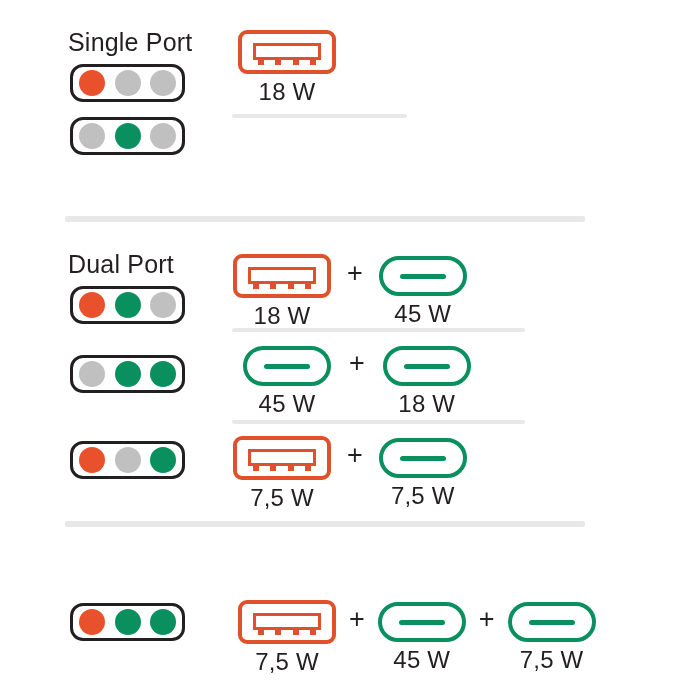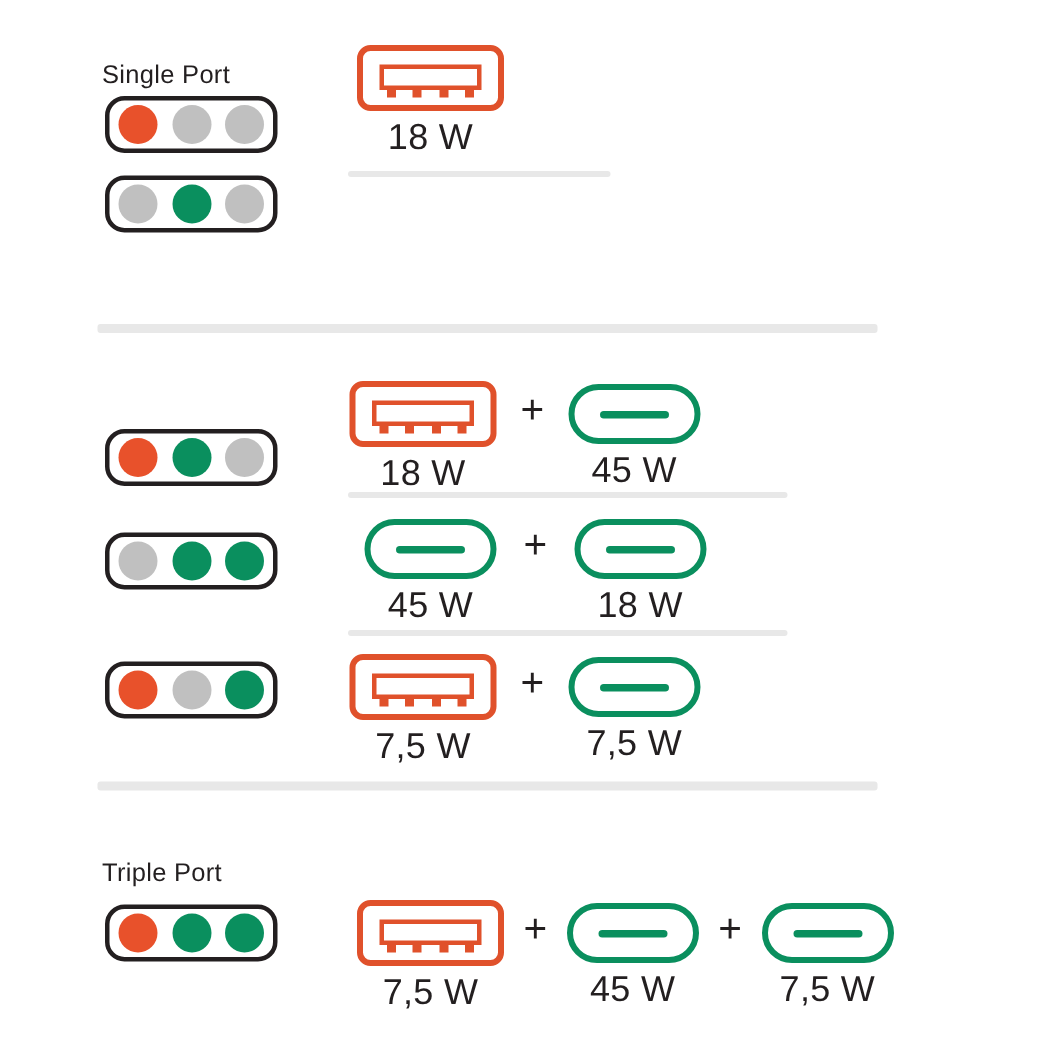--- a/index.html
+++ b/index.html
@@ -24,26 +24,25 @@
 
   
   .section {
     position: absolute;
     left: 0;
     width: 700px;
   }
   .section-title {
     position: absolute;
     left: 68px;
-    font-size: 17px;
+    font-size: 25px;
     font-weight: 400;
     letter-spacing: 0.2px;
     color: #231f20;
     white-space: nowrap;
-    margin-top: 12px;
   }
 
   
   .port-pill {
     position: absolute;
     box-sizing: border-box;
     border: 3px solid #231f20;
     border-radius: 13px;
     background: #ffffff;
     display: flex;
@@ -169,20 +168,21 @@
       </div>
     </div>
 
     <div class="divider divider-inner" style="left:232px;top:114px;width:175px;"></div>
 
   </div>
 
   <div class="divider divider-section" style="left:65px;top:216px;width:520px;"></div>
 
   <div class="section" style="top:245px;height:280px;">
+    <div class="section-title" style="top:5px;">Dual Port</div>
 
     <div class="port-pill" style="left:70px;top:41px;width:115px;height:38px;">
       <span class="dot" style="width:26px;height:26px;background:#e8512b;"></span>
       <span class="dot" style="width:26px;height:26px;background:#0a8f5e;"></span>
       <span class="dot" style="width:26px;height:26px;background:#c0c0c0;"></span>
     </div>
 
     <div class="port-pill" style="left:70px;top:110px;width:115px;height:38px;">
       <span class="dot" style="width:26px;height:26px;background:#c0c0c0;"></span>
       <span class="dot" style="width:26px;height:26px;background:#0a8f5e;"></span>
@@ -256,21 +256,20 @@
           <span class="usbc-bar" style="width:46px;height:5px;"></span>
         </div>
         <div class="watt">7,5 W</div>
       </div>
     </div>
   </div>
 
   <div class="divider divider-section" style="left:65px;top:521px;width:520px;"></div>
 
   <div class="section" style="top:555px;height:145px;">
-    <div class="section-title" style="top:5px;">Triple Port</div>
 
     <div class="port-pill" style="left:70px;top:48px;width:115px;height:38px;">
       <span class="dot" style="width:26px;height:26px;background:#e8512b;"></span>
       <span class="dot" style="width:26px;height:26px;background:#0a8f5e;"></span>
       <span class="dot" style="width:26px;height:26px;background:#0a8f5e;"></span>
     </div>
 
     <div class="conn-row" style="left:238px;top:45px;">
       <div class="conn-cell">
         <div class="usba" style="width:98px;height:44px;">

